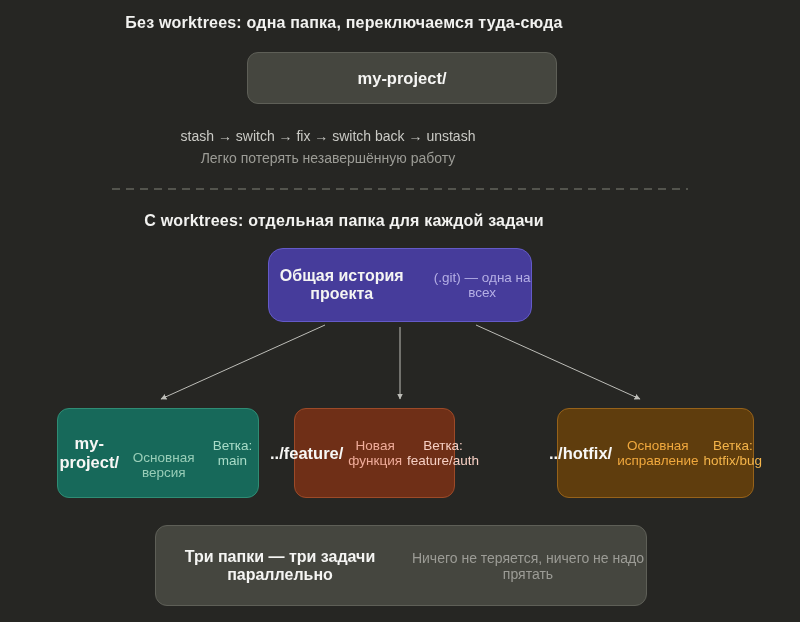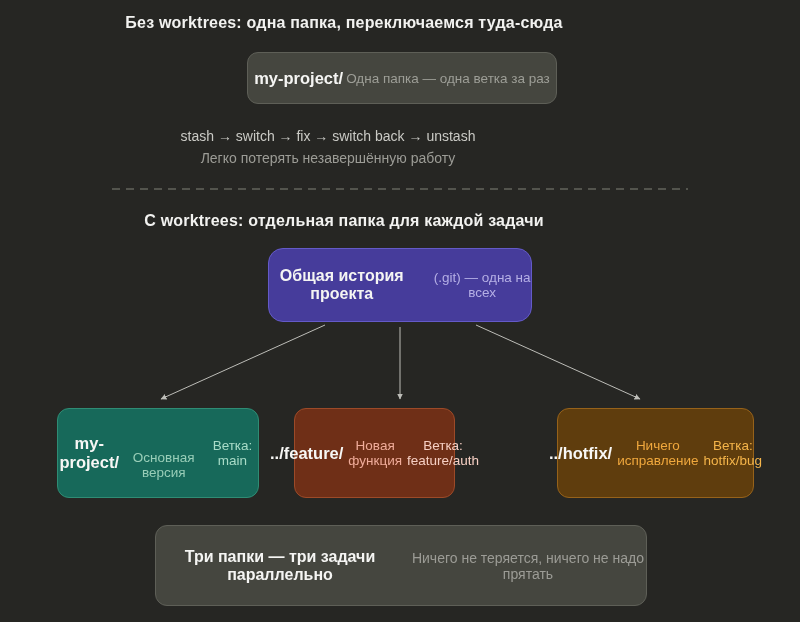--- a/index.html
+++ b/index.html
@@ -112,21 +112,20 @@
 </style>
 </head>
 <body>
 
 <div class="canvas">
 
   <div id="title-without" class="section-title">Без worktrees: одна папка, переключаемся туда-сюда</div>
 
   <div id="single-folder-box" class="box neutral-box">
     <div class="box-title">my-project/</div>
-    <div class="box-subtitle">Одна папка — одна ветка за раз</div>
   </div>
 
   <div id="workflow-steps" class="flow-line">stash → switch → fix → switch back → unstash</div>
   <div id="workflow-warning" class="flow-line">Легко потерять незавершённую работу</div>
 
   <div id="section-divider"></div>
 
   <div id="title-with" class="section-title">С worktrees: отдельная папка для каждой задачи</div>
 
   <div id="shared-history-box" class="box" style="background: rgb(70, 60, 155); border-color: rgb(100, 90, 200);">
@@ -152,21 +151,21 @@
   </div>
 
   <div id="wt-box-feature" class="box wt-box" style="background: rgb(111, 47, 23); border-color: rgb(156, 74, 40);">
     <div class="wt-title">../feature/</div>
     <div class="wt-subtitle" style="color: rgb(240, 172, 154);">Новая функция</div>
     <div class="wt-branch" style="color: rgb(246, 207, 195);">Ветка: feature/auth</div>
   </div>
 
   <div id="wt-box-hotfix" class="box wt-box" style="background: rgb(95, 61, 13); border-color: rgb(150, 98, 26);">
     <div class="wt-title">../hotfix/</div>
-    <div class="wt-subtitle" style="color: rgb(240, 168, 61);">Ничего исправление</div>
+    <div class="wt-subtitle" style="color: rgb(240, 168, 61);">Основная исправление</div>
     <div class="wt-branch" style="color: rgb(245, 181, 74);">Ветка: hotfix/bug</div>
   </div>
 
   <div id="summary-box" class="box neutral-box">
     <div class="box-title">Три папки — три задачи параллельно</div>
     <div class="box-subtitle">Ничего не теряется, ничего не надо прятать</div>
   </div>
 
 </div>
 

